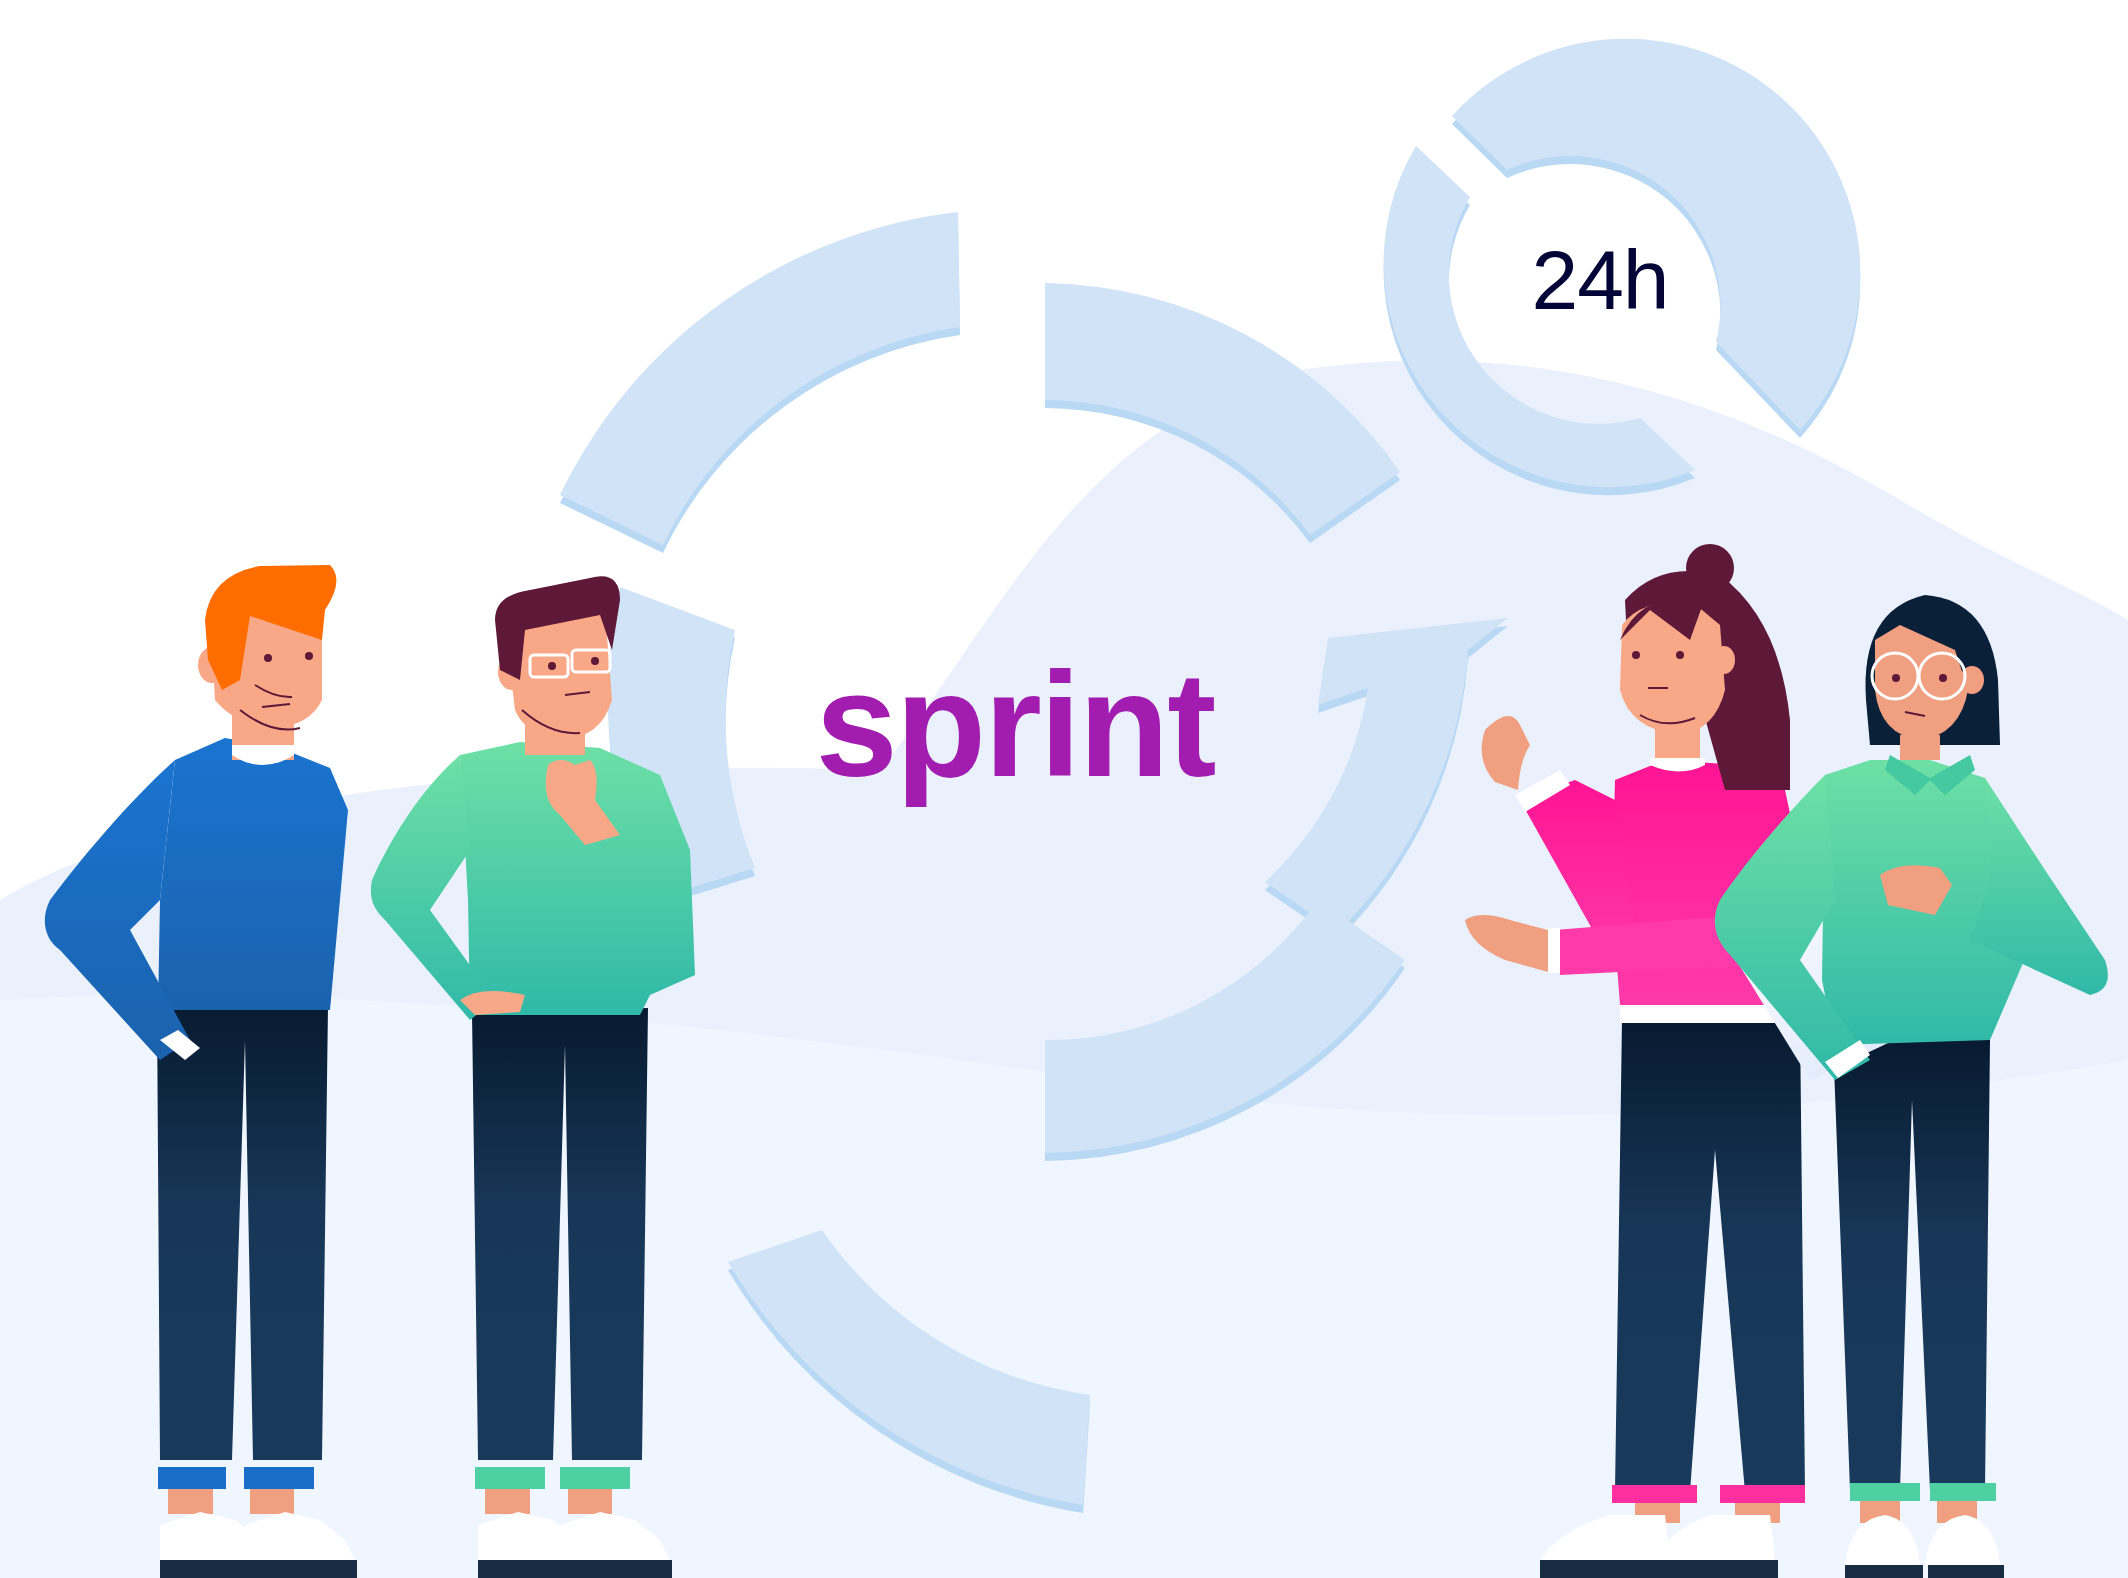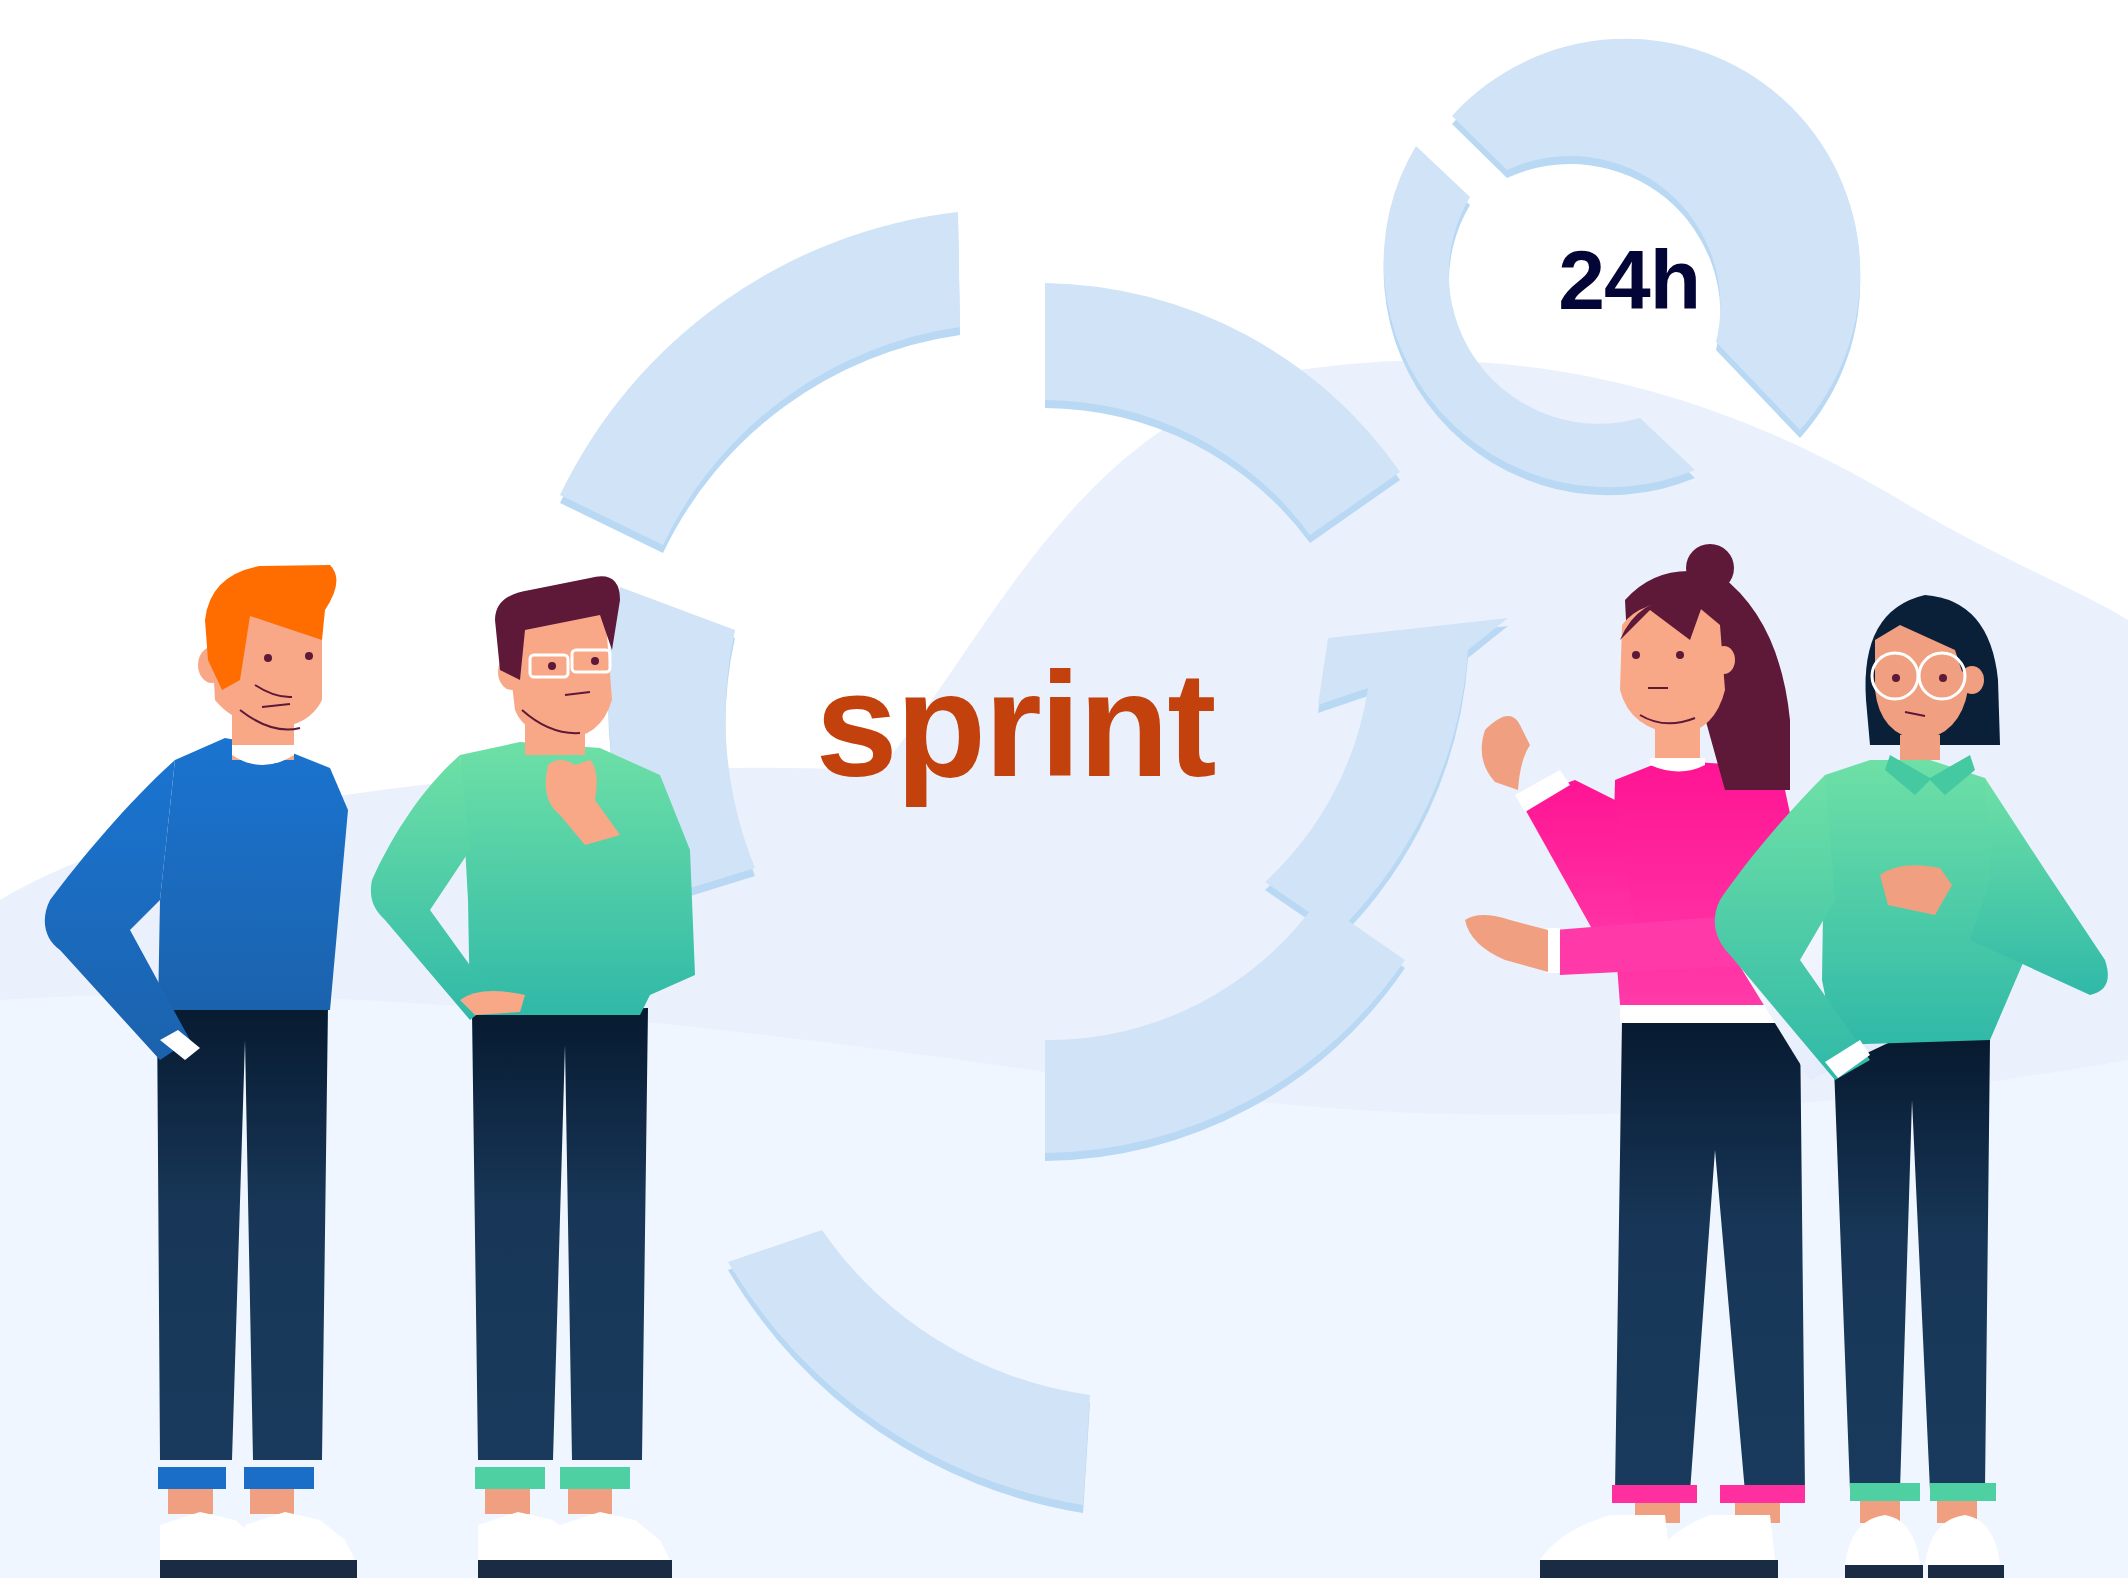--- a/index.html
+++ b/index.html
@@ -2,27 +2,27 @@
 <html><head>
 <meta charset="utf-8">
 <style>
   html, body { margin: 0; padding: 0; background: #ffffff; }
   body { width: 2128px; height: 1578px; overflow: hidden; position: relative; font-family: "Liberation Sans", "DejaVu Sans", sans-serif; }
   #scene { position: absolute; left: 0; top: 0; width: 2128px; height: 1578px; }
   .label-sprint {
     position: absolute; left: 800px; top: 640px; width: 430px; height: 170px;
     font-family: "Liberation Sans", "DejaVu Sans", sans-serif;
     font-weight: 700; font-size: 148px; letter-spacing: -2px; line-height: 170px;
-    color: #c2410c; text-align: center;
+    color: #a21caf; text-align: center;
   }
   .label-24h {
     position: absolute; left: 1500px; top: 230px; width: 200px; height: 100px;
     font-family: "Liberation Sans", "DejaVu Sans", sans-serif;
-    font-weight: 700; font-size: 84px; line-height: 100px; letter-spacing: -1px;
-    color: #020535; text-align: right;
+    font-weight: 400; font-size: 84px; line-height: 100px; letter-spacing: -1px;
+    color: #020535; text-align: center;
   }
 </style>
 </head>
 <body>
 
 <svg id="scene" viewBox="0 0 2128 1578" xmlns="http://www.w3.org/2000/svg">
   <defs>
     <linearGradient id="gBlue" x1="0" y1="0" x2="0" y2="1">
       <stop offset="0" stop-color="#1a74d0"></stop>
         <stop offset="1" stop-color="#1b62ad"></stop>

